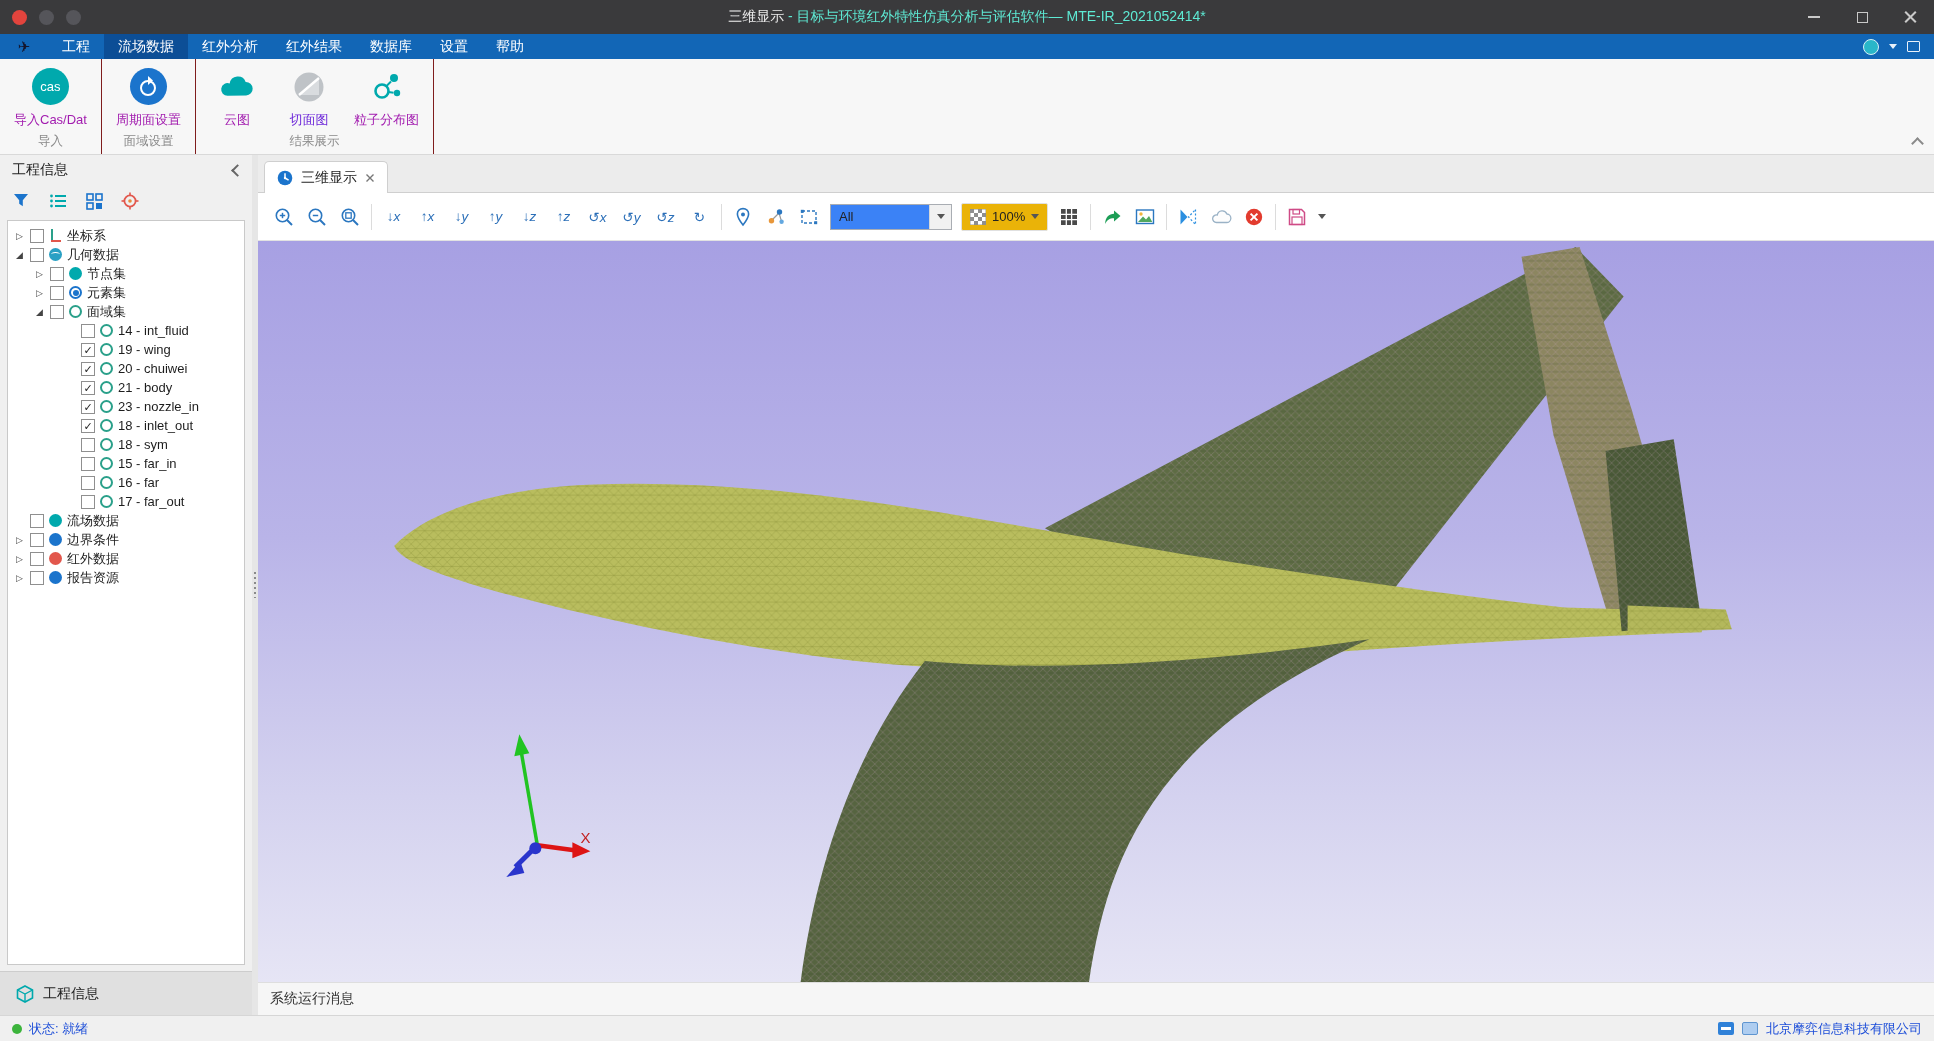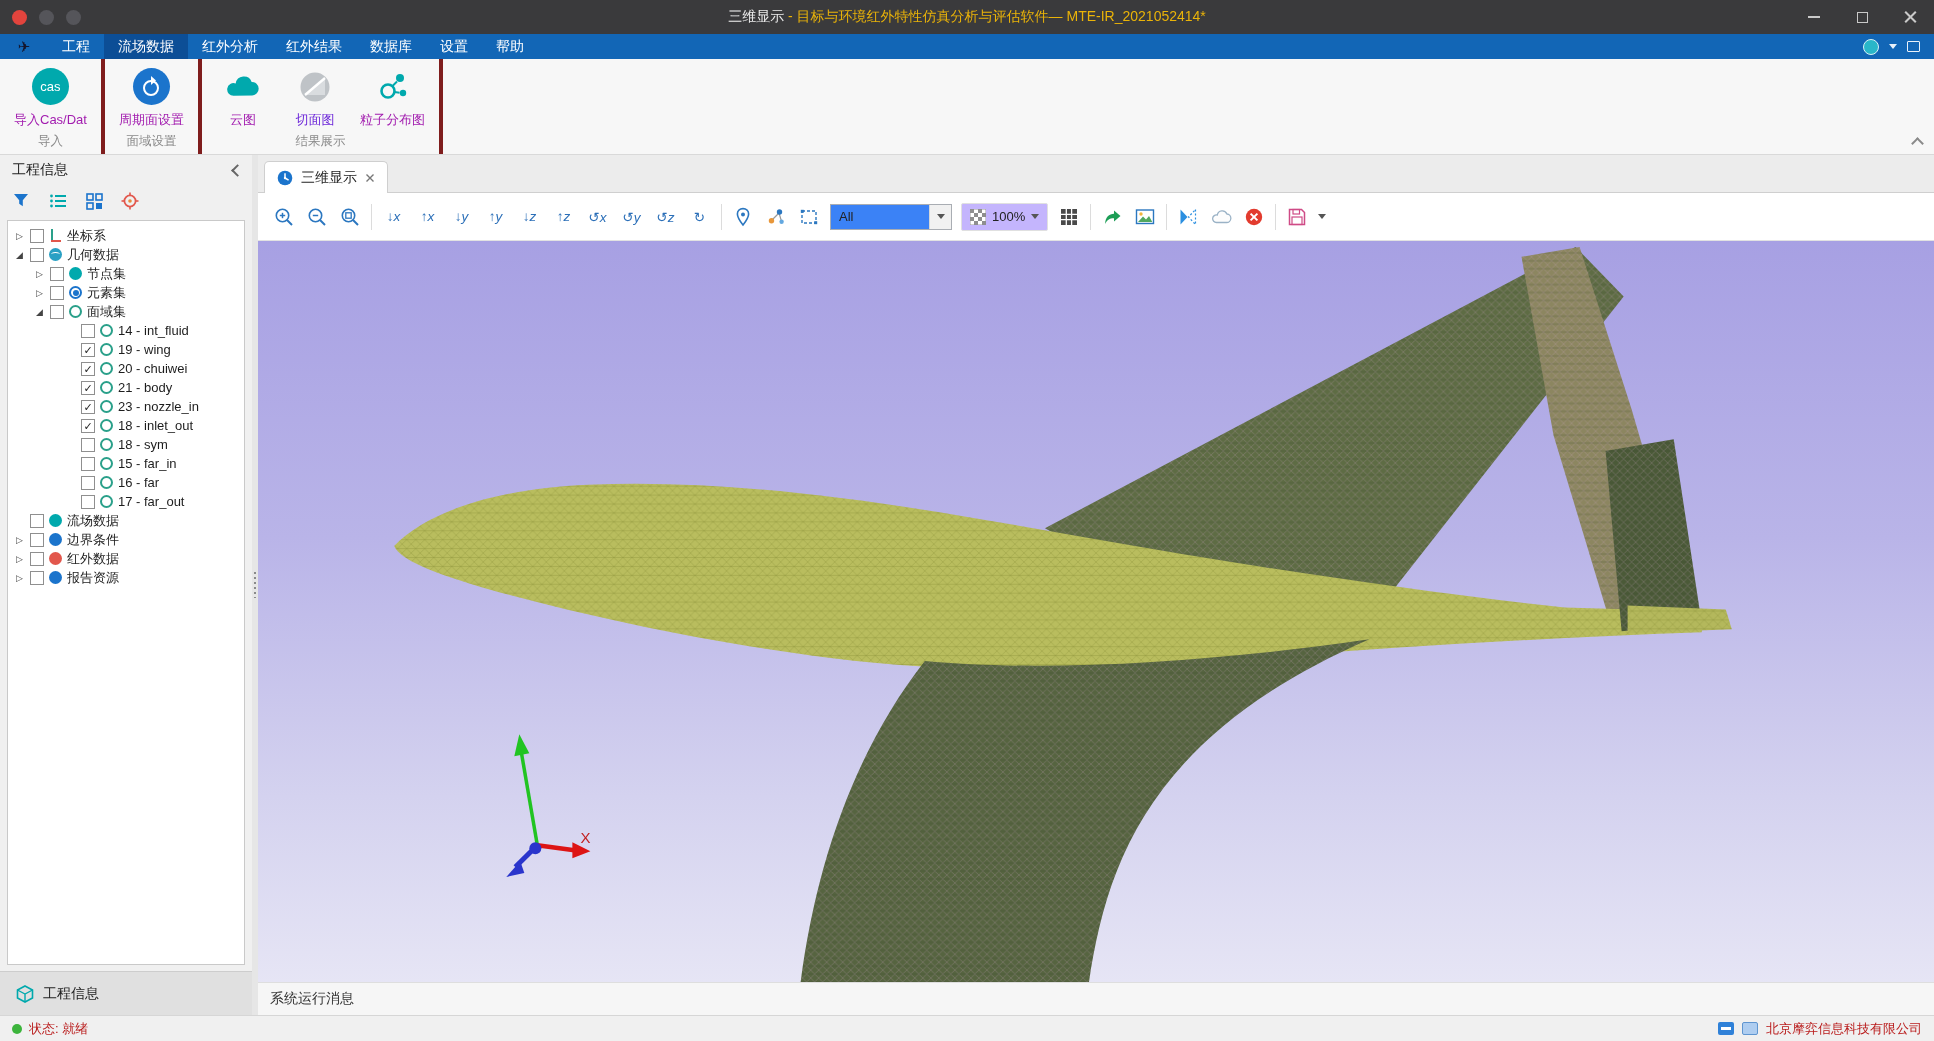--- a/index.html
+++ b/index.html
@@ -7,42 +7,42 @@
   .app{width:1934px;height:1041px;display:flex;flex-direction:column;}
 
   
   .titlebar{height:34px;background:#3a3a3c;display:flex;align-items:center;position:relative;flex:none;}
   .tb-left{display:flex;align-items:center;gap:12px;padding-left:12px;z-index:2;}
   .dot{width:15px;height:15px;border-radius:50%;display:inline-block;}
   .dot.red{background:#e2443d;}
   .dot.gray{background:#55555a;}
   .tb-title{position:absolute;left:0;right:0;text-align:center;font-size:14px;z-index:1;}
   .tb-app{color:#ededed;}
-  .tb-rest{color:#eab308;}
+  .tb-rest{color:#5eead4;}
   .tb-controls{margin-left:auto;display:flex;height:100%;z-index:2;}
   .winbtn{width:48px;height:100%;display:flex;align-items:center;justify-content:center;cursor:default;}
   .min-glyph{width:12px;height:2px;background:#c9c9c9;}
   .max-glyph{width:11px;height:11px;border:1.5px solid #c9c9c9;}
   .close-glyph{position:relative;width:13px;height:13px;}
   .close-glyph::before,.close-glyph::after{content:"";position:absolute;left:-1px;top:5px;width:15px;height:2px;background:#c9c9c9;}
   .close-glyph::before{transform:rotate(45deg);} .close-glyph::after{transform:rotate(-45deg);}
 
   
   .menubar{height:25px;background:#1266b6;display:flex;align-items:stretch;color:#fff;flex:none;}
   .menu-logo{width:48px;display:flex;align-items:center;justify-content:center;font-size:15px;color:#15152c;}
   .menu-item{padding:0 14px;display:flex;align-items:center;font-size:14px;cursor:default;}
   .menu-item.active{background:#0c4e96;}
   .menu-right{margin-left:auto;display:flex;align-items:center;gap:10px;padding-right:14px;}
   .mr-circle{width:16px;height:16px;border-radius:50%;background:#29b7c9;border:1px solid #d6f2f6;}
   .mr-caret{width:0;height:0;border-left:4px solid transparent;border-right:4px solid transparent;border-top:5px solid #e8f1fa;}
   .mr-win{width:13px;height:11px;border:1.5px solid #e8f1fa;border-radius:1px;}
 
   
   .ribbon{height:96px;background:#f7f7f7;border-bottom:1px solid #d9d9d9;display:flex;position:relative;flex:none;}
-  .rgroup{display:flex;flex-direction:column;border-right:4px solid #7f1d1d;padding:2px 8px 0;}
+  .rgroup{display:flex;flex-direction:column;border-right:1px solid #7f1d1d;padding:2px 8px 0;}
   .rbuttons{display:flex;flex:1;gap:6px;align-items:flex-start;}
   .rbtn{min-width:66px;display:flex;flex-direction:column;align-items:center;gap:6px;padding:7px 6px 0;cursor:default;}
   .ricon{width:37px;height:37px;border-radius:50%;display:flex;align-items:center;justify-content:center;flex:none;}
   .ricon.cas{background:#00a9ad;color:#fff;font-size:13px;}
   .ricon.period{background:#1b74cc;}
   .ricon.flat{background:transparent;border-radius:0;}
   .rlabel{font-size:13px;color:#a21caf;white-space:nowrap;}
   .rbtn.disabled .rlabel{color:#6d28d9;}
   .rgroup-label{height:24px;text-align:center;font-size:12.5px;color:#8a8a8a;line-height:22px;}
   .ribbon-collapse{position:absolute;right:12px;bottom:8px;width:10px;height:10px;}
@@ -86,30 +86,30 @@
   .tabbar{height:38px;display:flex;align-items:flex-end;padding-left:6px;background:#ececec;border-bottom:1px solid #cfcfcf;flex:none;}
   .tab{height:32px;background:#fff;border:1px solid #cfcfcf;border-bottom:none;border-radius:5px 5px 0 0;display:flex;align-items:center;gap:8px;padding:0 12px;font-size:14px;color:#222;margin-bottom:-1px;}
   .vtoolbar{height:48px;background:#fff;display:flex;align-items:center;gap:9px;padding:0 14px;border-bottom:1px solid #e2e2e2;flex:none;}
   .vicon{width:24px;height:24px;display:flex;align-items:center;justify-content:center;flex:none;cursor:default;}
   .vglyph{min-width:25px;text-align:center;color:#2b6fb8;font-size:13.5px;font-style:italic;cursor:default;}
   .vsep{width:1px;height:26px;background:#dcdcdc;flex:none;}
   .combo{display:flex;height:26px;border:1px solid #a9adb3;background:#3b82f6;width:122px;flex:none;}
   .combo-text{flex:1;padding:0 8px;font-size:13px;display:flex;align-items:center;color:#222;}
   .combo-btn{width:22px;border-left:1px solid #d7d7d7;display:flex;align-items:center;justify-content:center;background:#f1f1f1;}
   .caret{width:0;height:0;border-left:4px solid transparent;border-right:4px solid transparent;border-top:5px solid #555;}
-  .zoomcombo{display:flex;align-items:center;gap:6px;height:28px;padding:0 8px;border:1px solid #e0e0e0;border-radius:2px;background:#c4b5fd;flex:none;}
+  .zoomcombo{display:flex;align-items:center;gap:6px;height:28px;padding:0 8px;border:1px solid #e0e0e0;border-radius:2px;background:#eab308;flex:none;}
   .zoomcombo .zc-label{font-size:13px;color:#222;}
 
   
   .viewport{flex:1;position:relative;background:linear-gradient(#a7a0e3 0%,#b9b4e8 40%,#d4d2ef 75%,#e6e5f5 100%);min-height:0;overflow:hidden;}
   .scene{position:absolute;inset:0;width:100%;height:100%;display:block;}
   .msgbar{height:33px;background:#f6f6f6;border-top:1px solid #dedede;display:flex;align-items:center;padding-left:12px;font-size:14px;color:#333;flex:none;}
 
   
-  .statusbar{height:26px;background:#f0f0f0;border-top:1px solid #d6d6d6;display:flex;align-items:center;padding:0 12px;font-size:13px;color:#b91c1c;flex:none;}
+  .statusbar{height:26px;background:#f0f0f0;border-top:1px solid #d6d6d6;display:flex;align-items:center;padding:0 12px;font-size:13px;color:#1d4ed8;flex:none;}
   .sdot{width:10px;height:10px;border-radius:50%;background:#3cb43c;margin-right:7px;}
   .s-right{margin-left:auto;display:flex;align-items:center;gap:8px;}
   .sic1{width:16px;height:13px;background:#2f81d8;border-radius:2px;position:relative;}
   .sic1::after{content:"";position:absolute;left:3px;top:5px;width:10px;height:3px;background:#fff;}
   .sic2{width:16px;height:13px;background:#aecdf0;border:1px solid #5f95d0;border-radius:2px;}
 </style>
 </head>
 <body>
 
 <div class="app">

